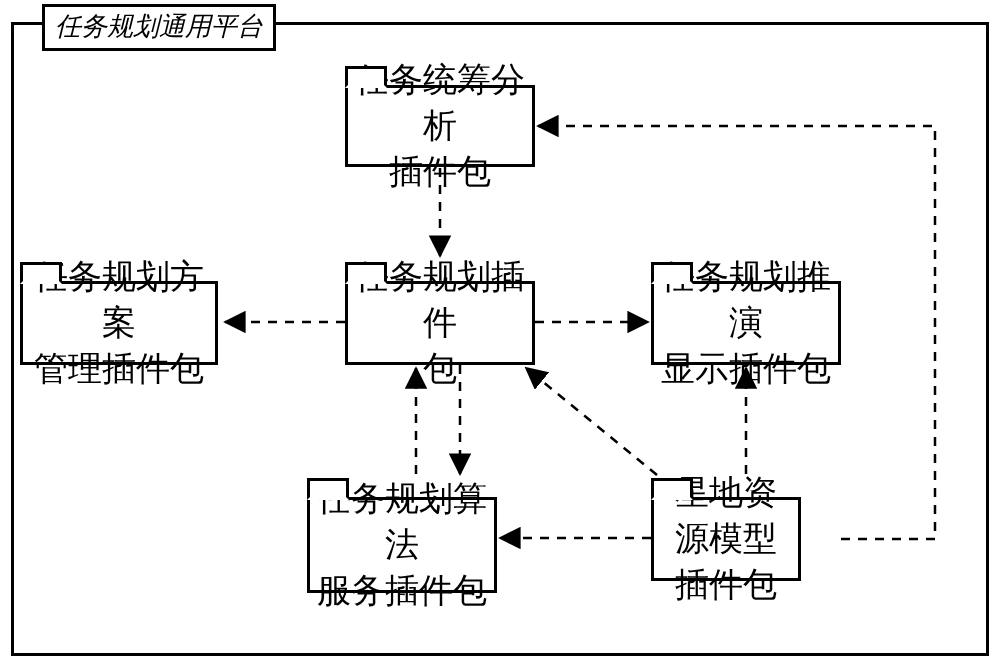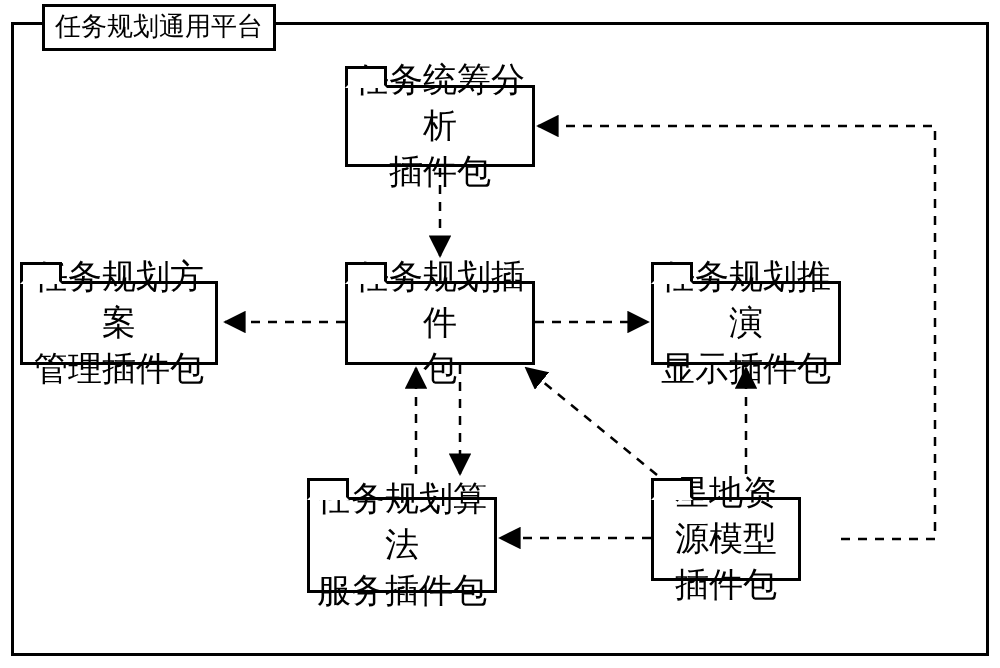--- a/index.html
+++ b/index.html
@@ -68,21 +68,21 @@
     height: 668px;
     pointer-events: none;
   }
 </style>
 </head>
 <body>
 
 <div class="canvas">
 
   <div class="frame" style="left:11px; top:22px; width:978px; height:634px;"></div>
-  <div class="frame-title" style="left:42px; top:4px;">
+  <div class="frame-title" style="left:42px; top:4px;font-style:italic;">
     <span>任务规划通用平台</span>
   </div>
 
   <div class="pkg" style="left:345px; top:85px; width:190px; height:82px;">
     <div class="tab"></div>
     <div class="body">任务统筹分析<br>插件包</div>
   </div>
 
   <div class="pkg" style="left:20px; top:281px; width:198px; height:84px;">
     <div class="tab"></div>

